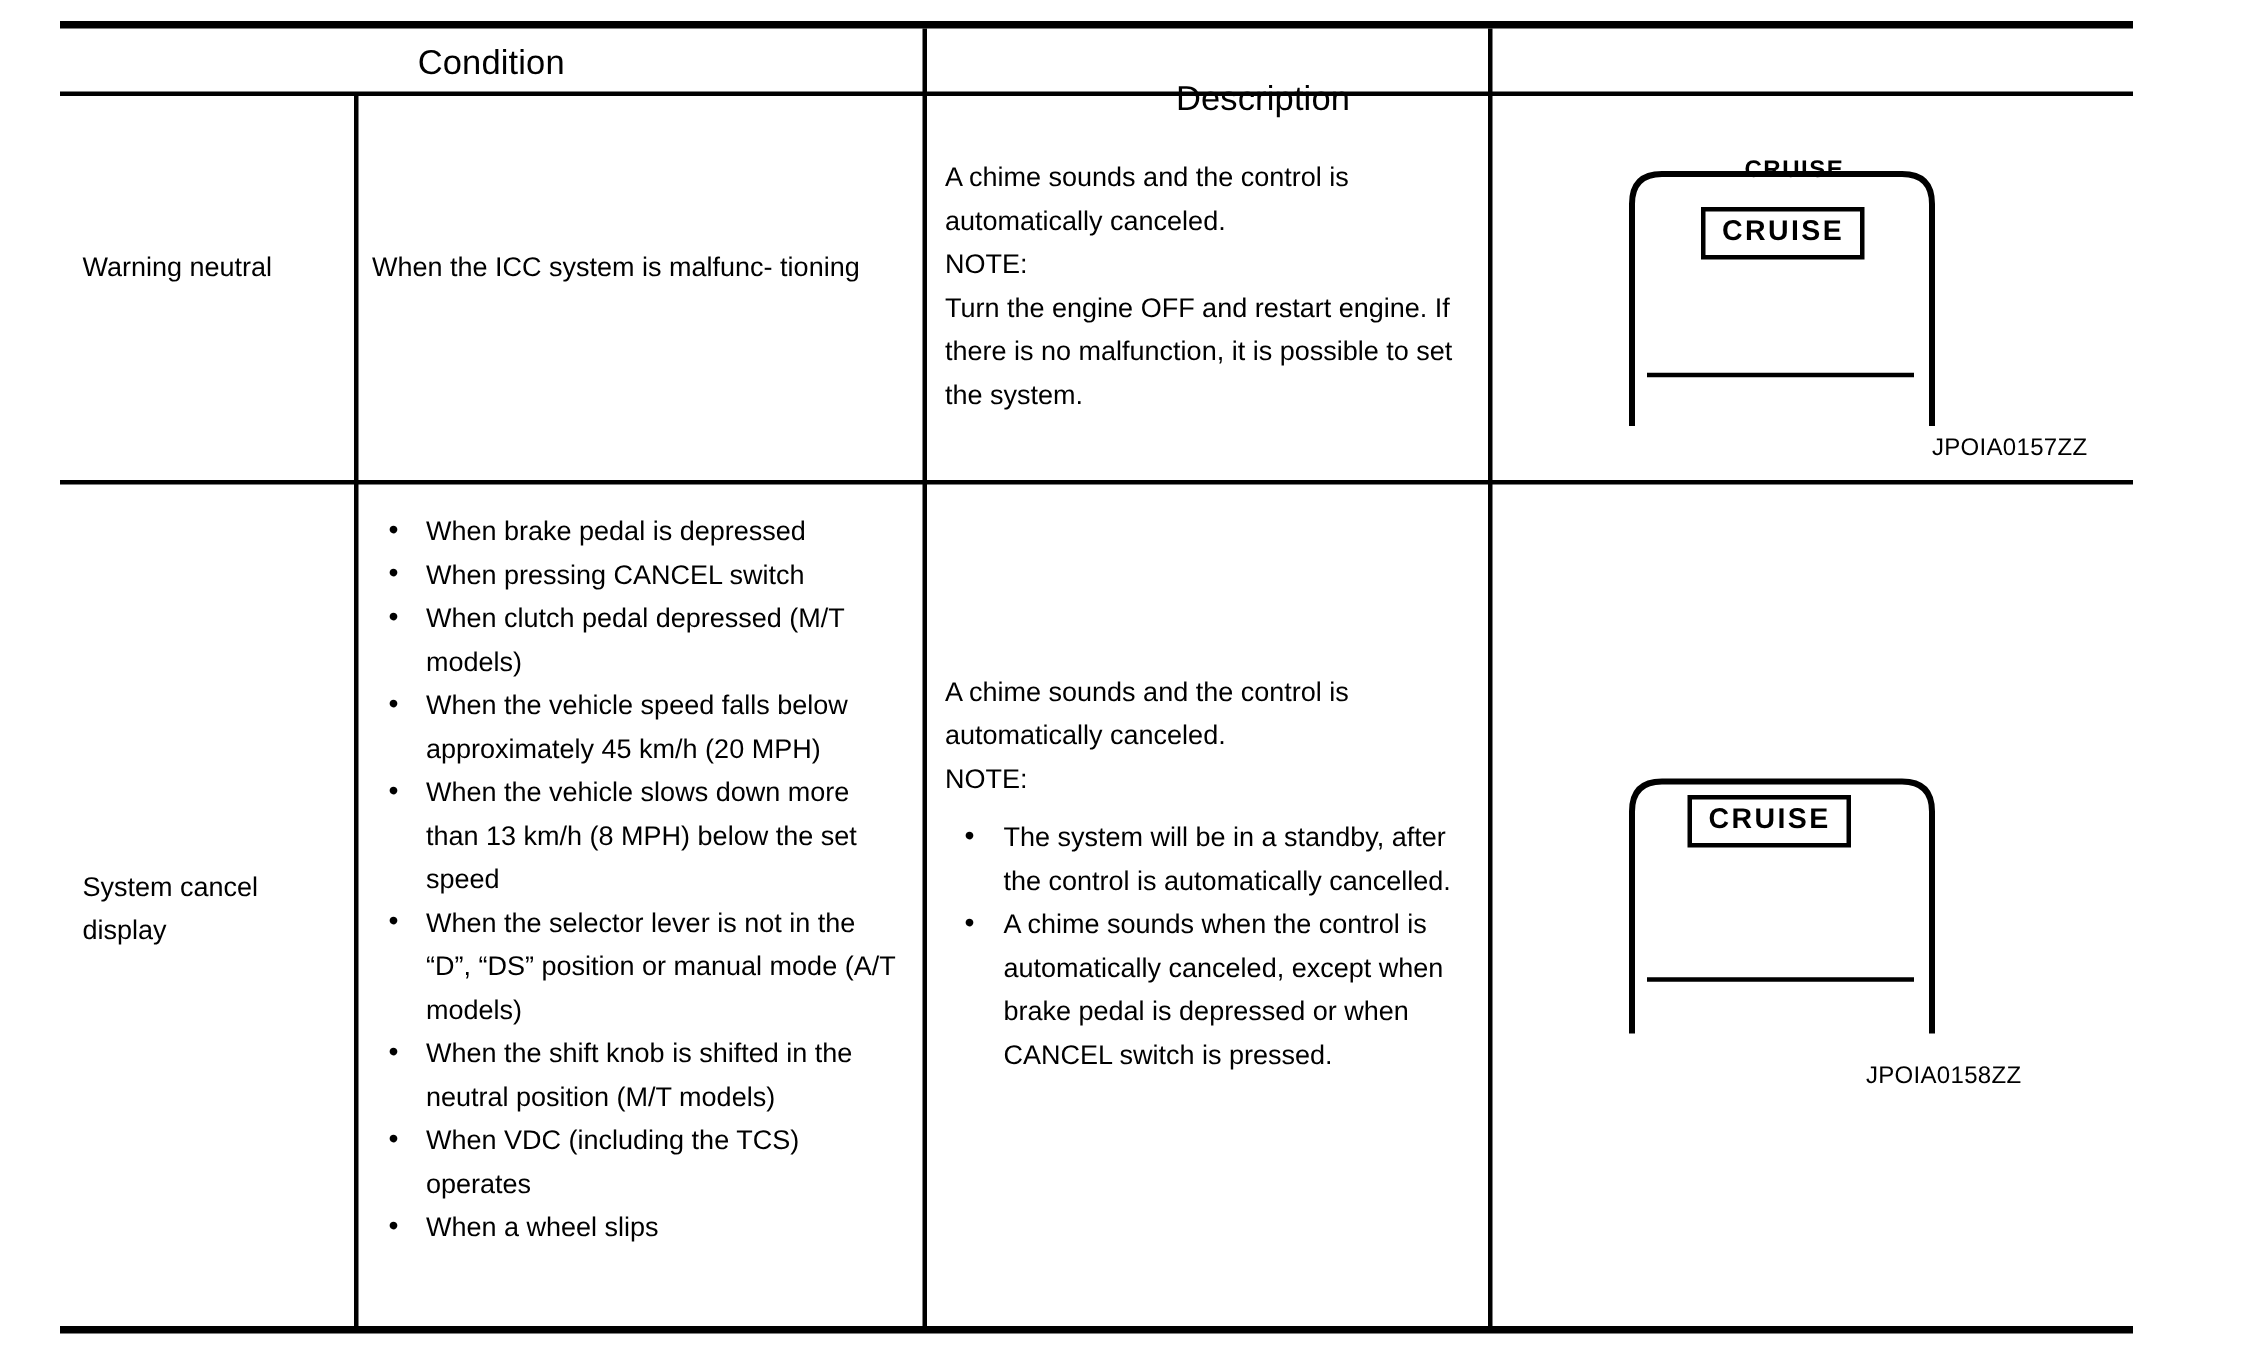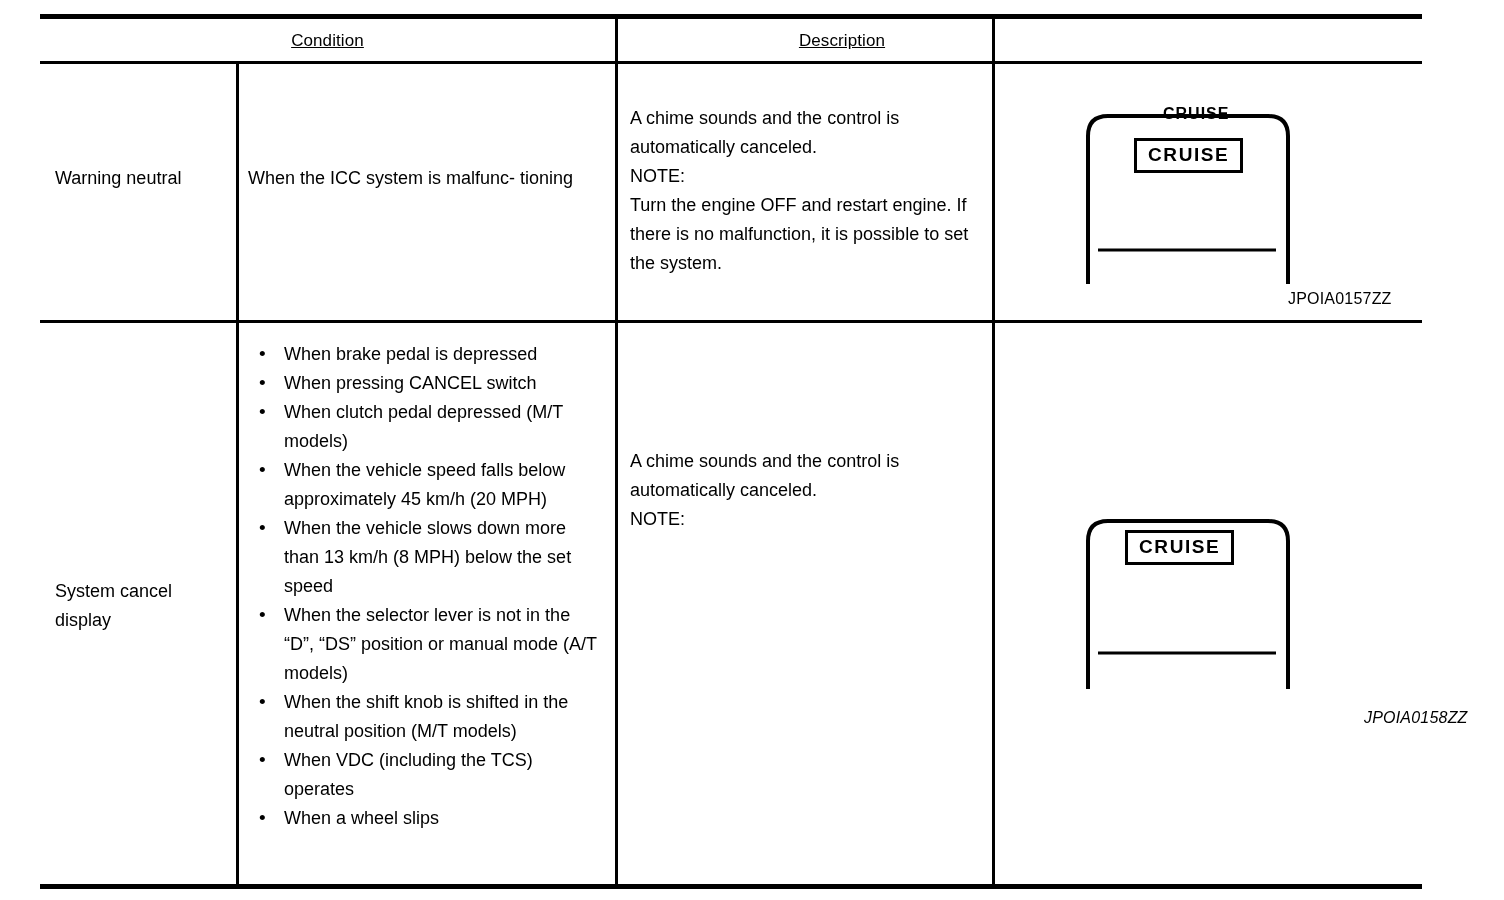--- a/index.html
+++ b/index.html
@@ -61,27 +61,26 @@
   .v-cond-sub  { left: 236px; top: 64px;  height: 820px; }
 
   
   .hdr {
     position: absolute;
     top: 22px;
     height: 38px;
     display: flex;
     align-items: center;
     justify-content: center;
-    font-size: 17px;
+    font-size: 23px;
     letter-spacing: 0.1px;
     white-space: nowrap;
-    text-decoration: underline;
   }
   .hdr-condition { left: 40px;  width: 575px; }
-  .hdr-description { left: 618px; width: 448px; }
+  .hdr-description { left: 618px; width: 448px; margin-top: 24px; }
   .hdr-display { left: 995px; width: 427px; }
 
   
   .cell {
     position: absolute;
     font-size: 18px;
     line-height: 29px;
   }
 
   .cell-label-1 { left: 55px;  top: 164px; width: 175px; }
@@ -127,21 +126,21 @@
   .illus-1 { left: 1078px; top: 100px; }
   .illus-2 { left: 1078px; top: 505px; }
 
   .fig-id {
     position: absolute;
     font-size: 16px;
     letter-spacing: 0.2px;
     white-space: nowrap;
   }
   .fig-id-1 { left: 1288px; top: 290px; }
-  .fig-id-2 { left: 1364px; top: 709px; font-style: italic; }
+  .fig-id-2 { left: 1244px; top: 709px; }
 
   .cruise-top-label {
     position: absolute;
     font-size: 16px;
     font-weight: bold;
     letter-spacing: 1px;
     white-space: nowrap;
   }
   .cruise-top-1 { left: 1163px; top: 105px; }
 
@@ -211,20 +210,24 @@
       <li>When the selector lever is not in the “D”, “DS” position or manual mode (A/T models)</li>
       <li>When the shift knob is shifted in the neutral position (M/T models)</li>
       <li>When VDC (including the TCS) operates</li>
       <li>When a wheel slips</li>
     </ul>
   </div>
 
   <div class="cell cell-desc-2">
     <div>A chime sounds and the control is automatically canceled.</div>
     <div class="note">NOTE:</div>
+    <ul class="blist tight">
+      <li>The system will be in a standby, after the control is automatically cancelled.</li>
+      <li>A chime sounds when the control is automatically canceled, except when brake pedal is depressed or when CANCEL switch is pressed.</li>
+    </ul>
   </div>
 
   <div class="illus illus-2">
     <svg width="220" height="185" viewBox="0 0 220 185">
       <path d="M10 184 L10 36 Q10 16 30 16 L190 16 Q210 16 210 36 L210 184" fill="none" stroke="#000" stroke-width="4"></path>
       <line x1="20" y1="148" x2="198" y2="148" stroke="#000" stroke-width="3"></line>
     </svg>
   </div>
   <div class="cruise-box cruise-box-2">CRUISE</div>
   <div class="fig-id fig-id-2">JPOIA0158ZZ</div>

